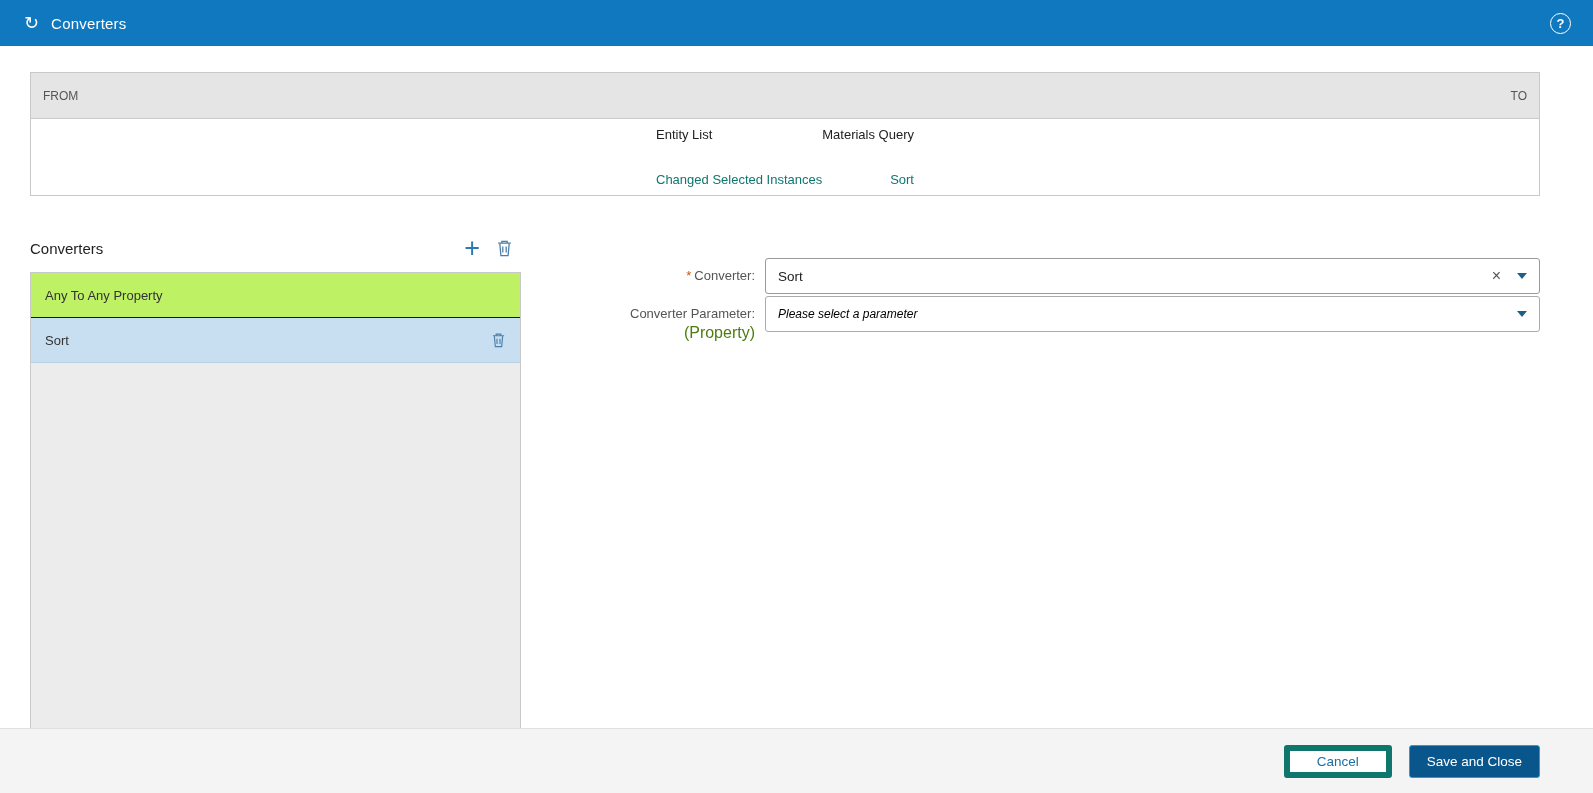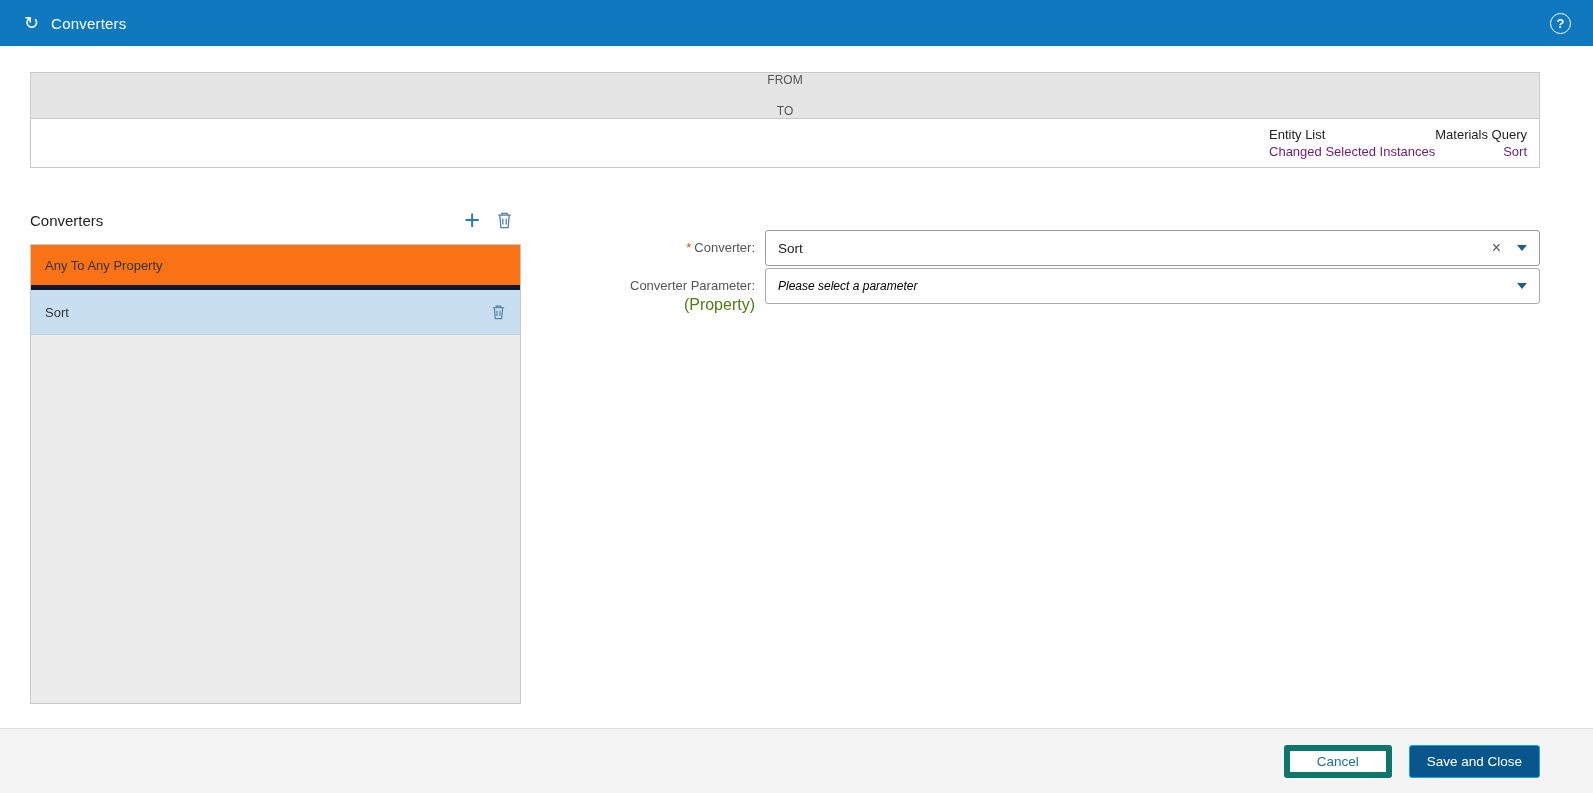--- a/index.html
+++ b/index.html
@@ -63,32 +63,31 @@
   .mt-header {
     background: #e5e5e5;
     border-bottom: 1px solid #c9c9c9;
     display: flex;
     justify-content: space-between;
     align-items: center;
     height: 46px;
     padding: 0 12px;
     color: #555;
     font-size: 12px;
-    flex-direction: column;
   }
   .mt-row {
     display: flex;
-    justify-content: flex-end;
+    justify-content: center;
     padding: 7px 12px;
     background: #fff;
   }
   .mt-from div, .mt-to div { line-height: 17px; }
   .mt-to { text-align: right; }
   .primary { color: #222; }
-  .secondary { color: #701a75; }
+  .secondary { color: #0f766e; margin-top: 28px; }
 
   
   .panels {
     display: flex;
     margin-top: 38px;
   }
   .left-panel { width: 491px; flex: 0 0 auto; }
   .panel-head {
     display: flex;
     align-items: center;
@@ -121,24 +120,24 @@
     background: #ececec;
     height: 460px;
     overflow: hidden;
   }
   .conv-item {
     height: 45px;
     display: flex;
     align-items: center;
     justify-content: space-between;
     padding: 0 14px;
-    border-bottom: 5px solid #0f172a;
+    border-bottom: 1px solid #0f172a;
     color: #333;
     cursor: pointer;
-    background: #f97316;
+    background: #bef264;
   }
   .conv-item.selected {
     background: #c8dff1;
     border-bottom: 1px solid #b9d3e6;
   }
 
   .right-panel {
     flex: 1 1 auto;
     margin-left: 34px;
   }

